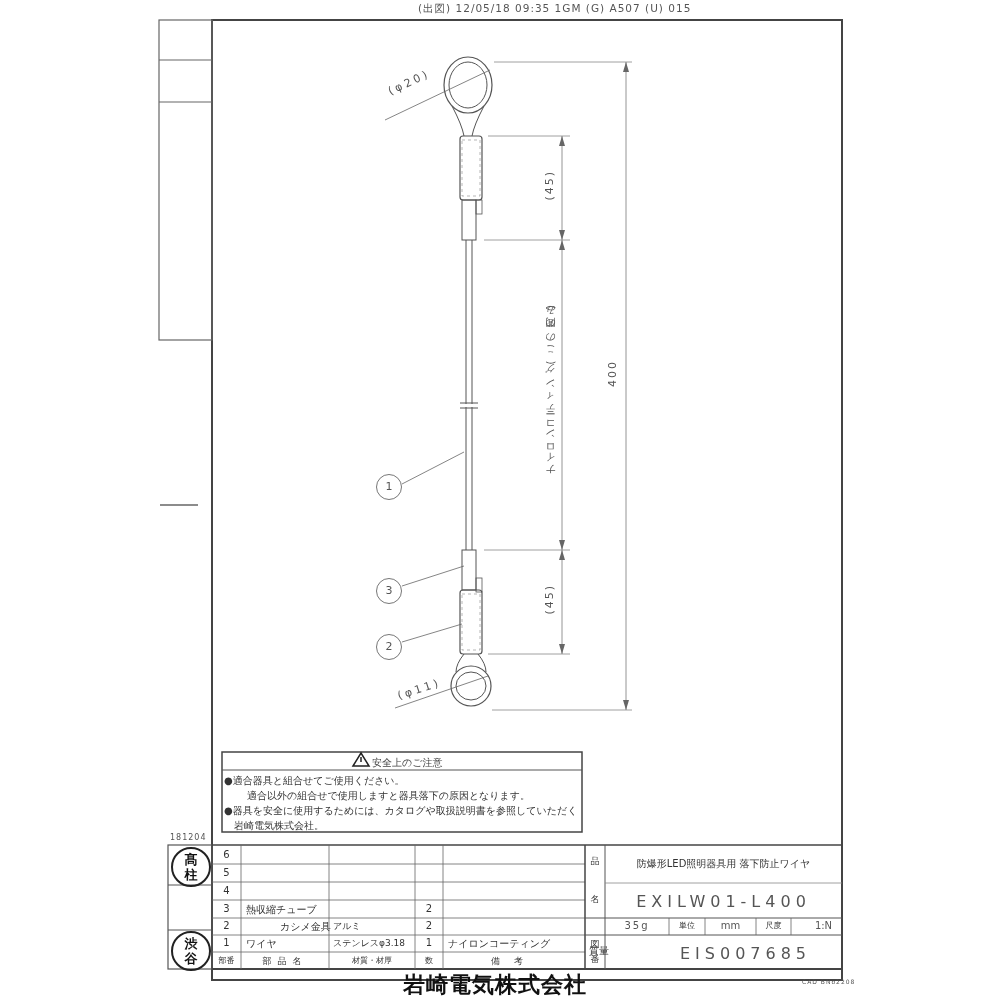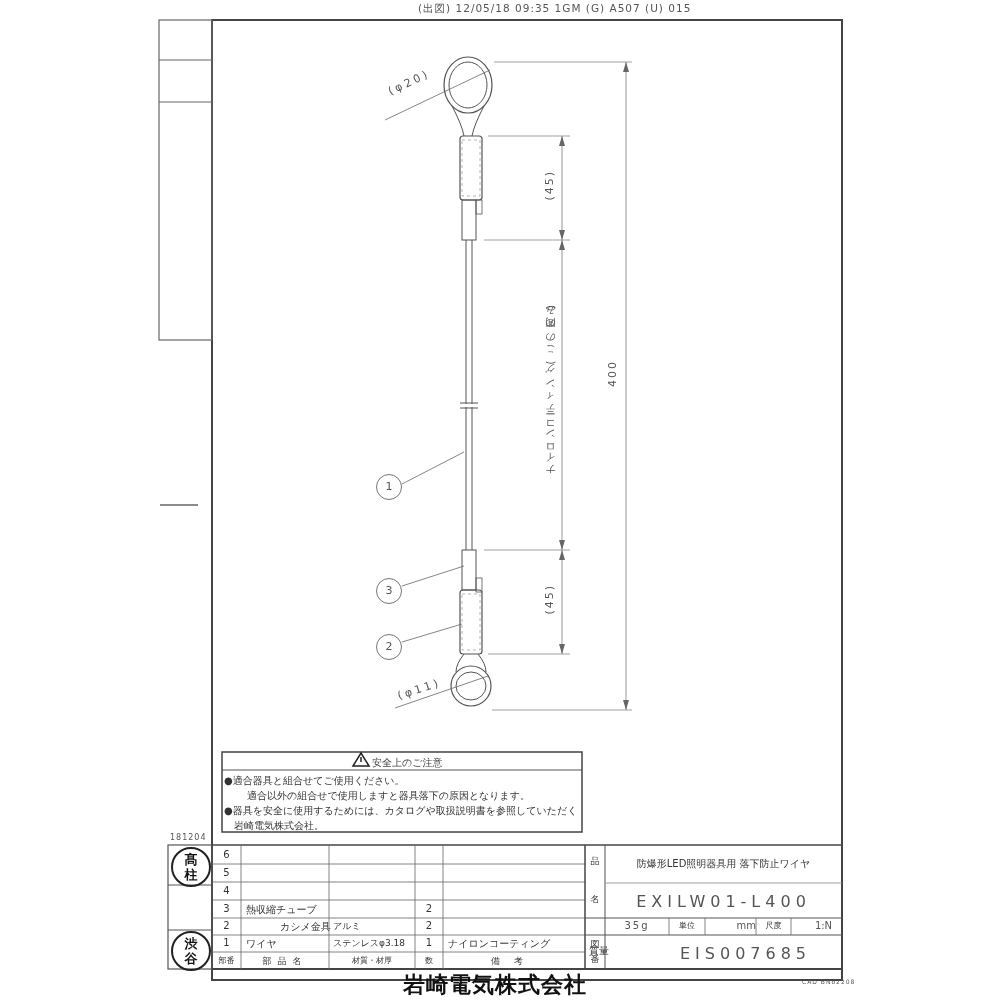--- a/index.html
+++ b/index.html
@@ -185,21 +185,21 @@
 
 <div>
   <div class="abs cell cell-c" style="left:585px;top:855px;width:20px;font-size:9px;">品</div>
   <div class="abs cell cell-c" style="left:585px;top:893px;width:20px;font-size:9px;">名</div>
   <div class="abs cell cell-c" style="left:605px;top:857px;width:237px;">防爆形LED照明器具用  落下防止ワイヤ</div>
   <div class="abs big-code cell-c" style="left:605px;top:892px;width:237px;">EXILW01-L400</div>
 
   <div class="abs cell cell-c" style="left:585px;top:920px;width:28px;font-size:10px;margin-top:24px;">質量</div>
   <div class="abs cell cell-c" style="left:605px;top:920px;width:64px;letter-spacing:2px;color:#555;">35g</div>
   <div class="abs cell cell-c" style="left:669px;top:920px;width:36px;font-size:8px;font-family:Liberation Mono, monospace;">単位</div>
-  <div class="abs cell cell-c" style="left:705px;top:920px;width:51px;color:#555;text-align:right;">mm</div>
+  <div class="abs cell cell-c" style="left:705px;top:920px;width:51px;color:#555;">mm</div>
   <div class="abs cell cell-c" style="left:756px;top:920px;width:35px;font-size:8px;">尺度</div>
   <div class="abs cell cell-c" style="left:791px;top:920px;width:65px;color:#555;">1:N</div>
 
   <div class="abs cell cell-c" style="left:585px;top:938px;width:20px;font-size:9px;">図</div>
   <div class="abs cell cell-c" style="left:585px;top:953px;width:20px;font-size:9px;">番</div>
   <div class="abs big-code cell-c" style="left:605px;top:944px;width:281px;">EIS007685</div>
 </div>
 
 <div class="abs company" style="left:403px;top:970px;">岩崎電気株式会社</div>
 <div class="abs small" style="left:802px;top:978px;font-size:6px;">CAD  BNo2208</div>

